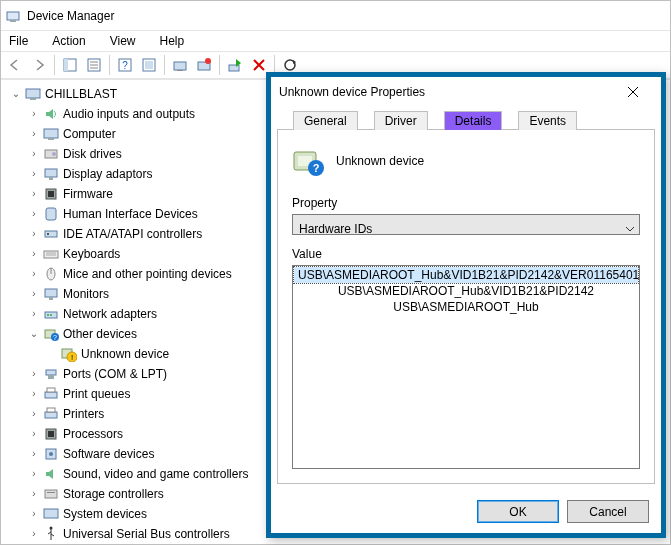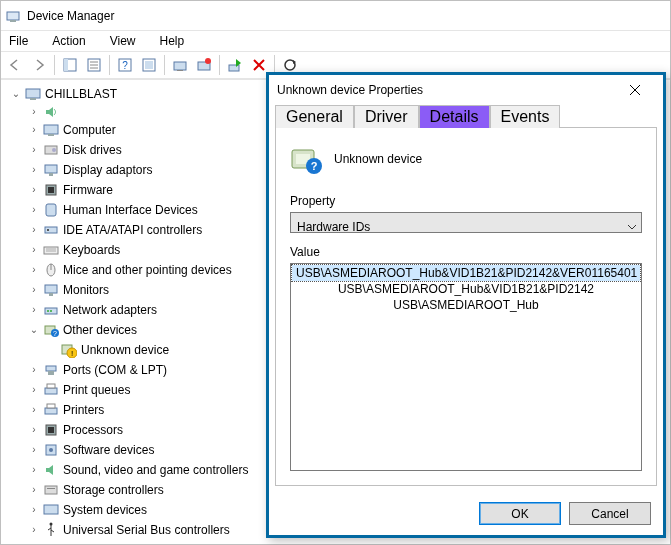--- a/index.html
+++ b/index.html
@@ -99,21 +99,21 @@
   }
   .label { padding: 0 2px; }
   
   .dialog {
     position: absolute;
     left: 266px;
     top: 72px;
     width: 400px;
     height: 466px;
     background: #fff;
-    border: 3px solid #0369a1;
+    border: 5px solid #0369a1;
     box-shadow: 3px 3px 10px rgba(0,0,0,0.25);
     display: flex;
     flex-direction: column;
   }
   .dlg-title {
     height: 30px;
     display: flex;
     align-items: center;
     padding: 0 8px;
     justify-content: space-between;
@@ -129,24 +129,25 @@
     padding: 0 6px;
     align-items: flex-end;
     height: 22px;
     position: relative;
   }
   .tab {
     padding: 2px 10px;
     border: 1px solid #bfbfbf;
     border-bottom: none;
     background: #f0f0f0;
-    font-size: 16px;
+    font-size: 12px;
     position: relative;
     top: 1px;
     cursor: pointer;
+    margin-left: 16px;
   }
   .tab.active {
     background: #8b5cf6;
     z-index: 2;
   }
   .tab-panel {
     margin: 0 6px 6px 6px;
     border: 1px solid #bfbfbf;
     flex: 1;
     padding: 14px;
@@ -326,20 +327,21 @@
           <ul id="device-list">
               <li>
                 <div class="row">
                   <span class="exp">›</span>
                   <span class="dicon">
                     <svg width="16" height="16">
                       <path d="M3 6h3l4-3v10l-4-3H3z" fill="#6b8"></path>
                       <path d="M11 5c2 2 2 4 0 6" fill="none" stroke="#6b8"></path>
                     </svg>
                   </span>
+                  <span class="label">Audio inputs and outputs</span>
                 </div>
               </li>
               <li>
                 <div class="row">
                   <span class="exp">›</span>
                   <span class="dicon">
                     <svg width="16" height="16">
                       <rect x="1" y="3" width="14" height="9" fill="#cde" stroke="#5b7aa5"></rect>
                       <rect x="5" y="12" width="6" height="2" fill="#9aa"></rect>
                     </svg>

